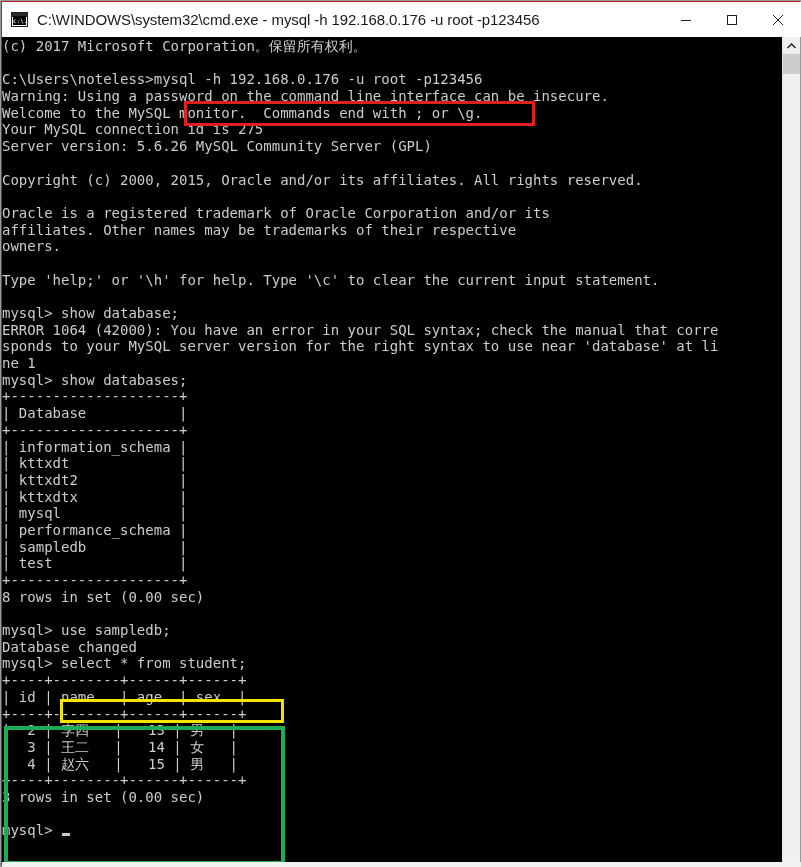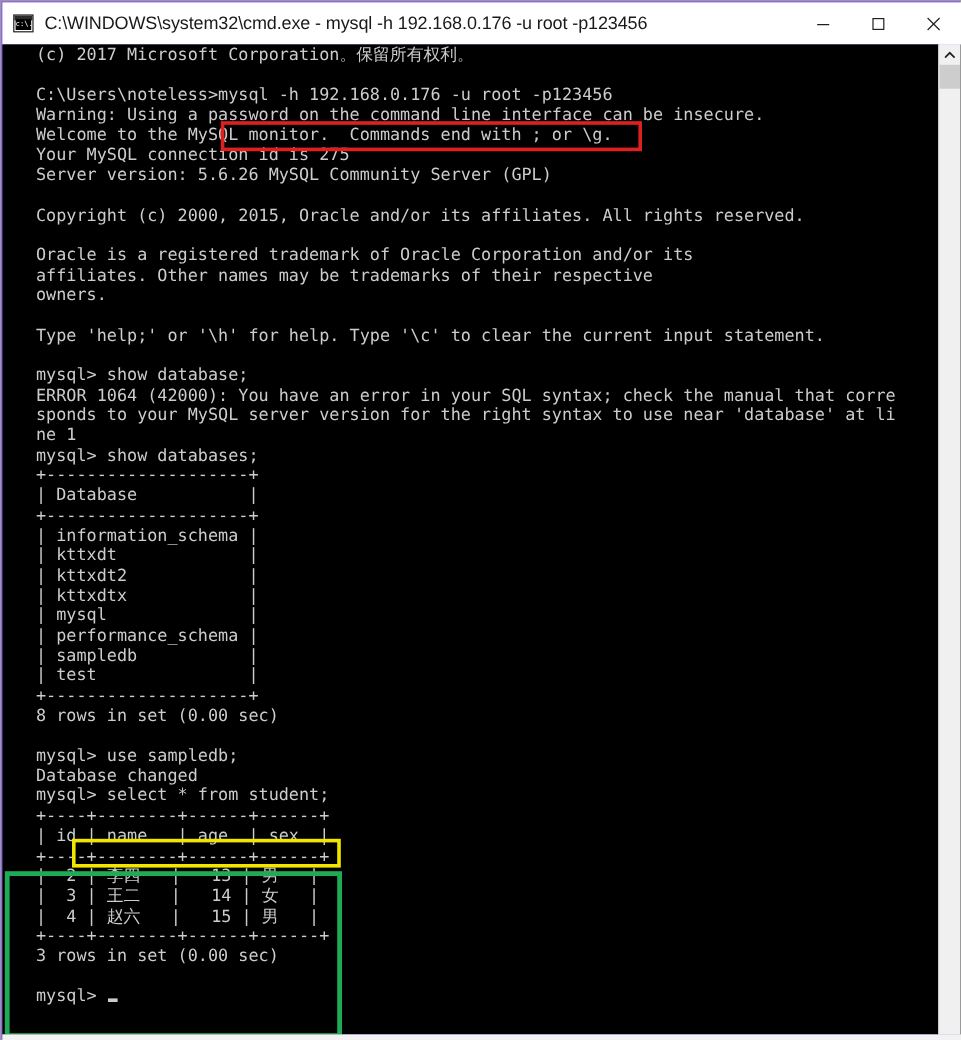--- a/index.html
+++ b/index.html
@@ -15,21 +15,21 @@
   }
 
   
   #window {
     position: absolute;
     left: 0;
     top: 0;
     width: 801px;
     height: 867px;
     box-sizing: border-box;
-    background: #8b5cf6;
+    background: #b91c1c;
     border: 1px solid #9a9a9a;
   }
 
   
   #titlebar {
     position: absolute;
     left: 1px;
     top: 1px;
     width: 799px;
     height: 35px;
@@ -101,21 +101,20 @@
   #console-text {
     position: absolute;
     left: 0px;
     top: 1px;
     font-family: "DejaVu Sans Mono", "Liberation Mono", monospace;
     font-size: 14px;
     line-height: 16.7px;
     color: #cccccc;
     white-space: pre;
     letter-spacing: 0px;
-    margin-left: 28px;
   }
   .cline { height: 16.7px; }
   .cursor-block {
     display: inline-block;
     width: 8px;
     height: 3px;
     background: #cccccc;
     vertical-align: -1px;
     margin-left: 1px;
   }

